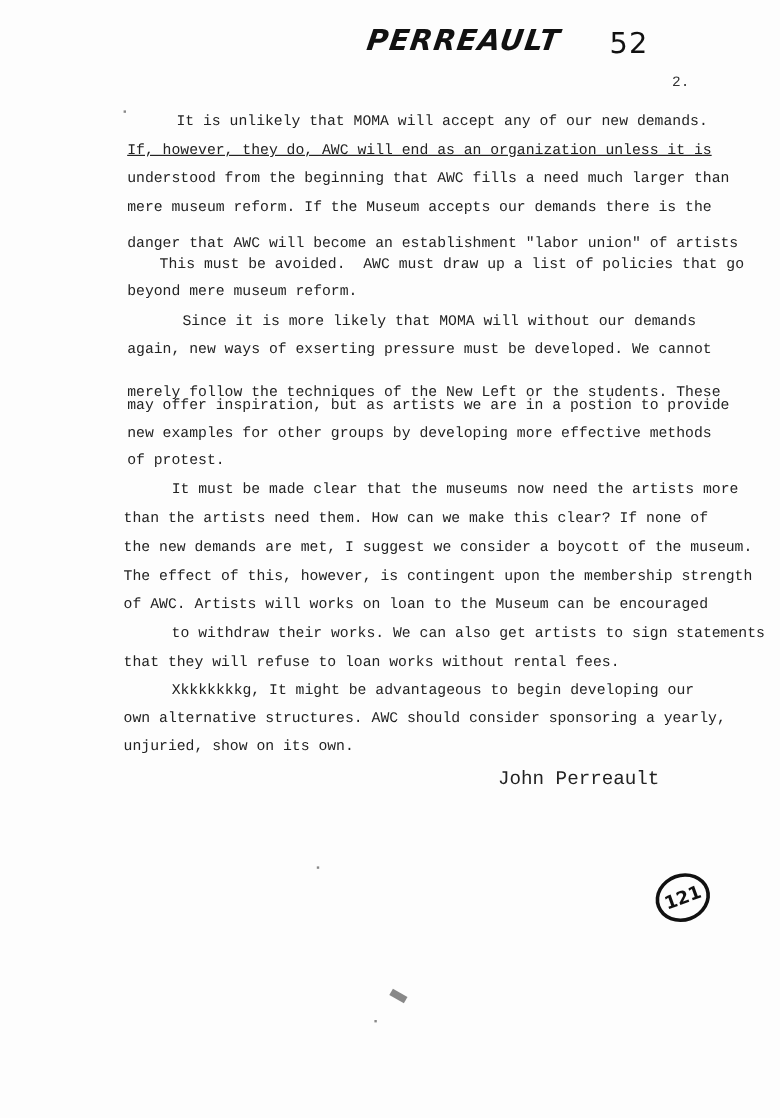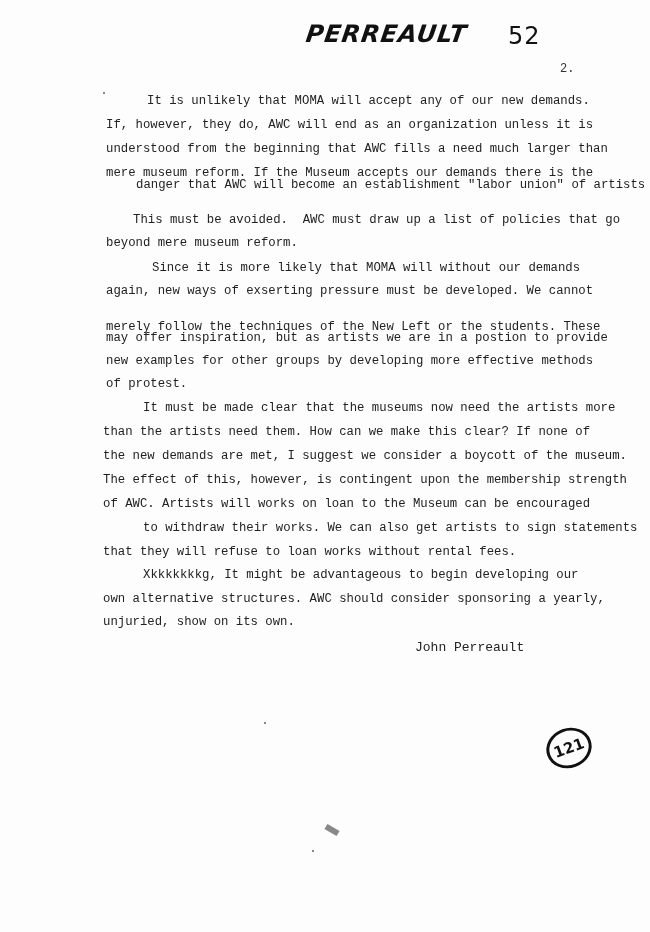--- a/index.html
+++ b/index.html
@@ -13,45 +13,45 @@
     .hw-num { left: 508px; top: 22px; font-size: 24px; font-style: normal; font-weight: normal; }
     .page-num {
       position: absolute; left: 560px; top: 62px; font-family: "Liberation Mono", monospace;
       font-size: 12px; color: #333;
     }
     .body-text {
       position: absolute; left: 0; top: 0; width: 650px;
       font-family: "Liberation Mono", monospace; font-size: 12.3px; color: #222;
     }
     .line { position: absolute; white-space: pre; }
-    .signature { position: absolute; left: 415px; top: 640px; font-family: "Liberation Mono", monospace; font-size: 13px; color: #222; }
+    .signature { position: absolute; left: 415px; top: 640px; font-family: "Liberation Mono", monospace; font-size: 16px; color: #222; }
     .circled {
       position: absolute; left: 546px; top: 728px; width: 40px; height: 34px;
       border: 3px solid #111; border-radius: 50%; transform: rotate(-20deg);
       font-family: "DejaVu Sans", sans-serif; font-weight: bold; font-size: 15px;
       display: flex; align-items: center; justify-content: center; color: #111;
     }
     .smudge { position: absolute; left: 325px; top: 827px; width: 14px; height: 6px; background: #555; transform: rotate(30deg); opacity: 0.7; }
     .dot { position: absolute; width: 2px; height: 2px; background: #888; }
   </style>
 </head>
 <body>
 
 <div class="page">
   <div class="handwritten hw-name">PERREAULT</div>
   <div class="handwritten hw-num">52</div>
   <div class="page-num">2.</div>
 
   <div class="body-text">
 
     <div class="line" style="left:88px; top:94px;">        It is unlikely that MOMA will accept any of our new demands.</div>
-    <div class="line" style="left:106px; top:118px;">If, however, they do, AWC will end as an organization unless it is</div>
+    <div class="line" style="left:106px; top:118px;text-decoration:underline;">If, however, they do, AWC will end as an organization unless it is</div>
     <div class="line" style="left:106px; top:142px;">understood from the beginning that AWC fills a need much larger than</div>
     <div class="line" style="left:106px; top:166px;">mere museum reform. If the Museum accepts our demands there is the</div>
-    <div class="line" style="left:106px; top:178px;margin-left:30px;">danger that AWC will become an establishment "labor union" of artists</div>
+    <div class="line" style="left:106px; top:196px;">danger that AWC will become an establishment "labor union" of artists</div>
     <div class="line" style="left:106px; top:213px;margin-left:27px;">This must be avoided.  AWC must draw up a list of policies that go</div>
     <div class="line" style="left:106px; top:236px;">beyond mere museum reform.</div>
 
     <div class="line" style="left:93px; top:261px;">        Since it is more likely that MOMA will without our demands</div>
     <div class="line" style="left:106px; top:284px;">again, new ways of exserting pressure must be developed. We cannot</div>
     <div class="line" style="left:106px; top:320px;">merely follow the techniques of the New Left or the students. These</div>
     <div class="line" style="left:106px; top:331px;">may offer inspiration, but as artists we are in a postion to provide</div>
     <div class="line" style="left:106px; top:354px;">new examples for other groups by developing more effective methods</div>
     <div class="line" style="left:106px; top:377px;">of protest.</div>
 

